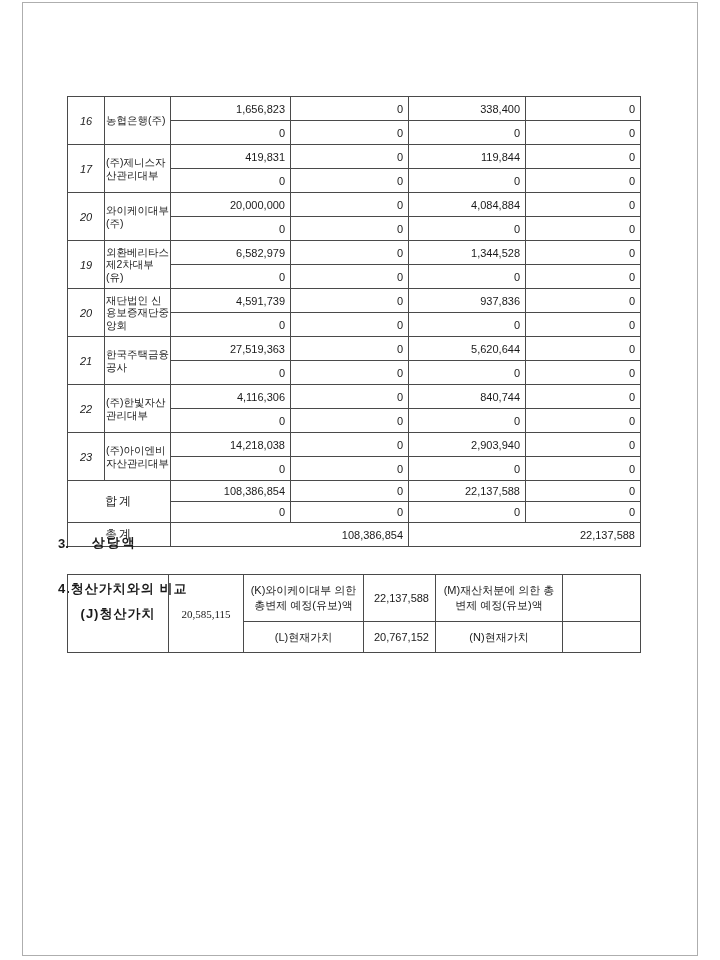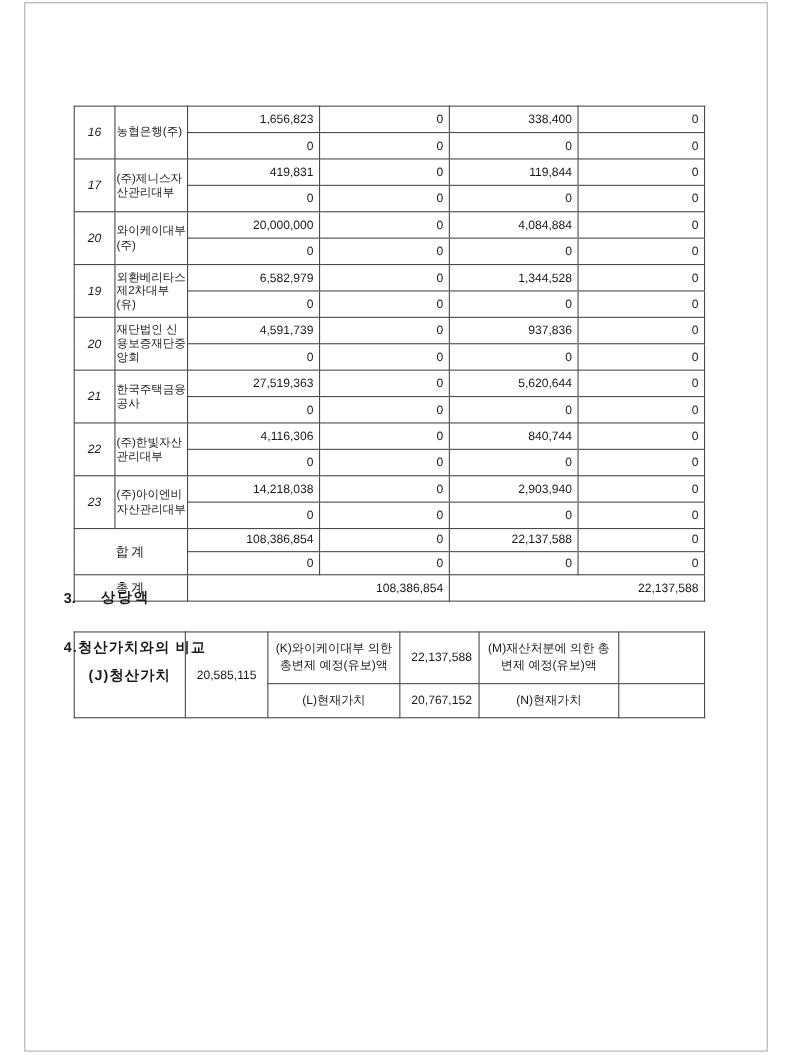--- a/index.html
+++ b/index.html
@@ -50,21 +50,21 @@
   }
   
   #cmp-table{position:absolute;left:67px;top:574px;width:573px;}
   #cmp-table td{
     border:1px solid #4a4a4a;font-size:11px;vertical-align:middle;
     overflow:hidden;padding:0 4px;
   }
   #cmp-table tr.r1 td{height:46px;}
   #cmp-table tr.r2 td{height:30px;}
   #cmp-table td.j{text-align:center;font-weight:bold;font-size:13px;letter-spacing:1px;}
-  #cmp-table td.jv{text-align:center;}
+  #cmp-table td.jv{text-align:center;font-family:Liberation Serif, serif;}
   #cmp-table td.clabel{text-align:center;line-height:1.35;}
   #cmp-table td.cval{text-align:right;padding-right:6px;}
 </style>
 </head>
 <body>
 
 <div class="page-frame"></div>
 
 <table id="main-table">
   <colgroup>

